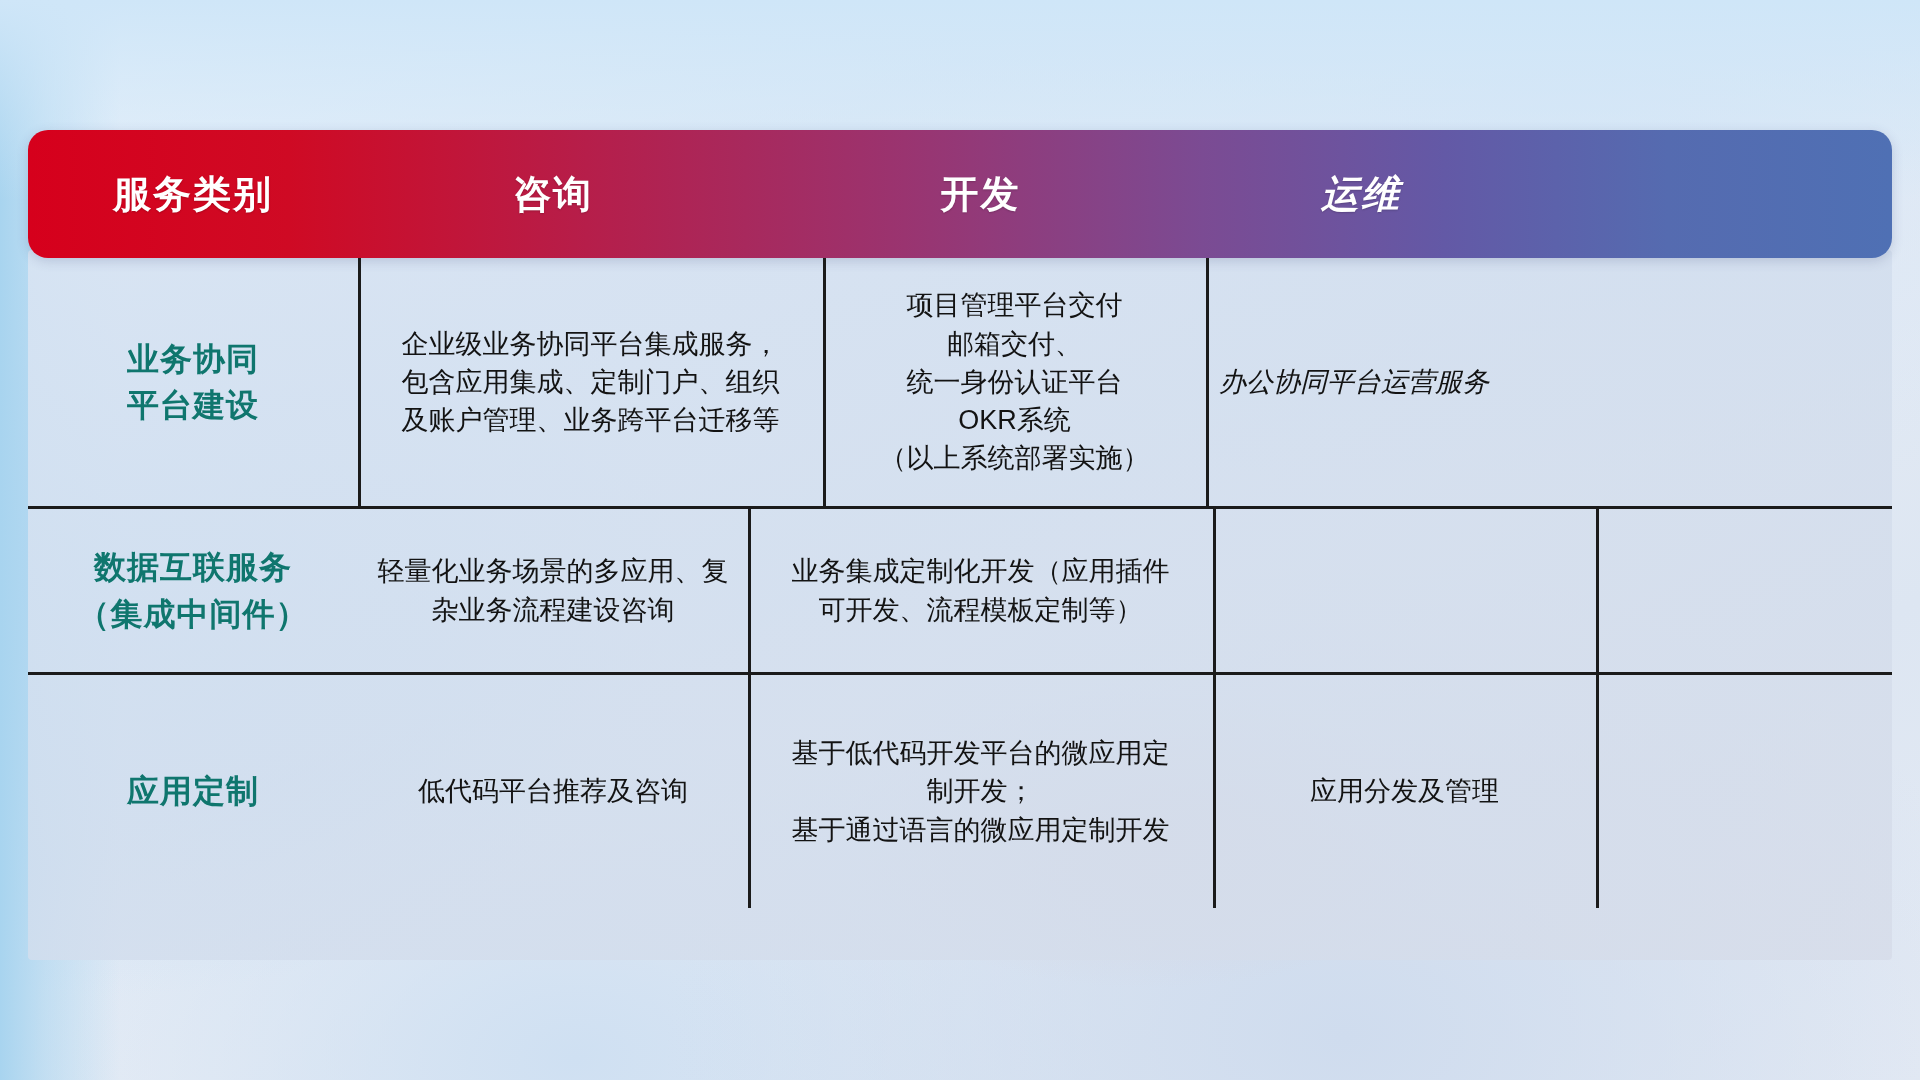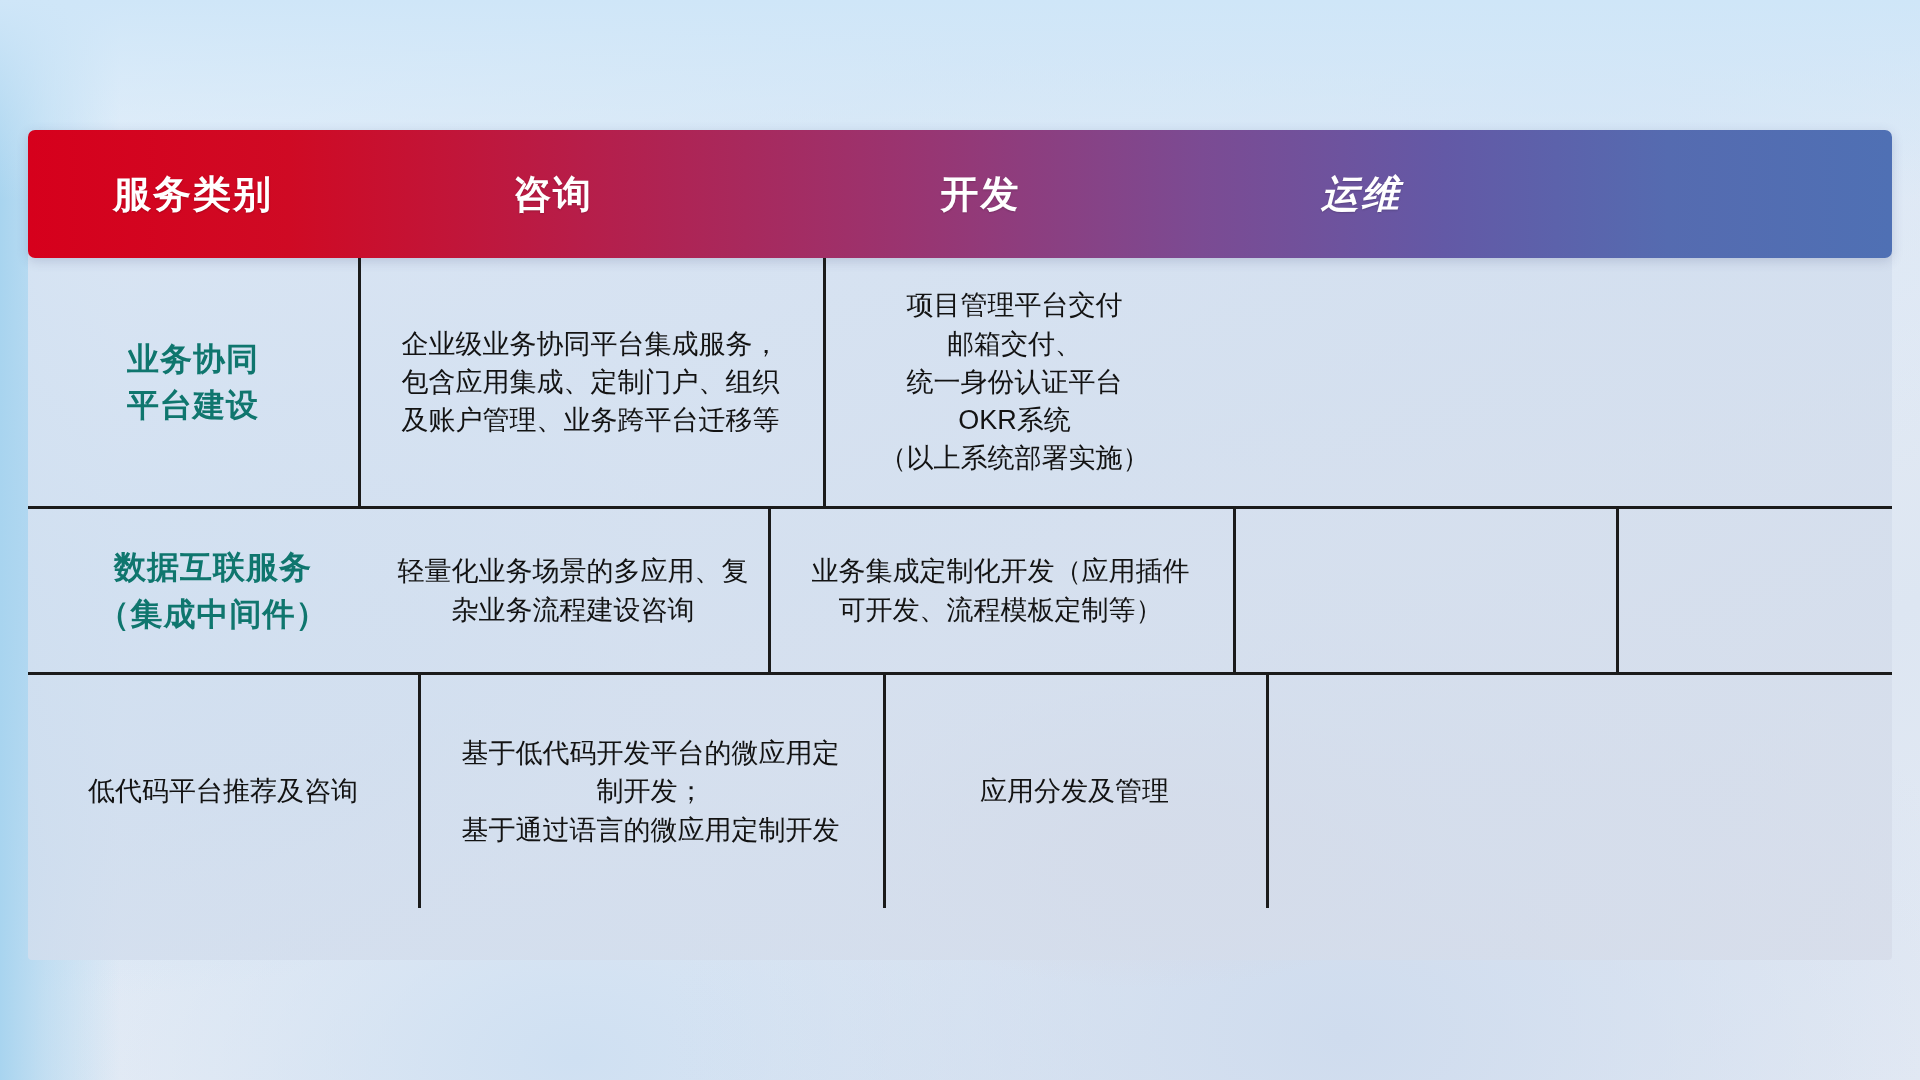--- a/index.html
+++ b/index.html
@@ -50,21 +50,21 @@
     background:
       linear-gradient(160deg, rgba(216,228,243,0.92) 0%, rgba(210,222,238,0.85) 45%, rgba(214,220,233,0.82) 100%);
     border-radius:4px;
   }
 
   
   #header-bar {
     position:absolute;
     left:0; top:0;
     width:100%; height:128px;
-    border-radius:7px;
+    border-radius:20px;
     background:linear-gradient(90deg,
         #d6001c 0%,
         #cf0a24 14%,
         #b61e4a 30%,
         #9a3470 47%,
         #7b4b93 63%,
         #6359a6 76%,
         #556bb0 88%,
         #4f70b4 100%);
     display:flex;
@@ -98,21 +98,21 @@
     flex-direction:column;
   }
   .row {
     display:flex;
     width:100%;
     position:relative;
     border-top:3px solid #1b1b1b;
   }
   .row:first-child { border-top:none; }
   .row.r1 { height:248px; }
-  .row.r2 { height:166px;padding-left:20px; }
+  .row.r2 { height:166px; }
   .row.r3 { height:236px; }
 
   .cell {
     display:flex;
     align-items:center;
     justify-content:center;
     padding:6px 12px;
     position:relative;
   }
   .cell.div-left::before {
@@ -172,20 +172,23 @@
 包含应用集成、定制门户、组织
 及账户管理、业务跨平台迁移等</span>
       </div>
       <div class="cell c3 div-left">
         <span class="body-text">项目管理平台交付
 邮箱交付、
 统一身份认证平台
 OKR系统
 （以上系统部署实施）</span>
       </div>
+      <div class="cell c4 div-left">
+        <span class="body-text">办公协同平台运营服务</span>
+      </div>
     </div>
 
     <div class="row r2">
       <div class="cell c0">
         <span class="cat">数据互联服务
 （集成中间件）</span>
       </div>
       <div class="cell c1">
         <span class="body-text">轻量化业务场景的多应用、复
 杂业务流程建设咨询</span>
@@ -196,20 +199,23 @@
       </div>
       <div class="cell c3 div-left">
         <span class="body-text"></span>
       </div>
       <div class="cell c4 div-left">
         <span class="body-text"></span>
       </div>
     </div>
 
     <div class="row r3">
+      <div class="cell c0">
+        <span class="cat">应用定制</span>
+      </div>
       <div class="cell c1">
         <span class="body-text">低代码平台推荐及咨询</span>
       </div>
       <div class="cell c2 div-left">
         <span class="body-text">基于低代码开发平台的微应用定
 制开发；
 基于通过语言的微应用定制开发</span>
       </div>
       <div class="cell c3 div-left">
         <span class="body-text">应用分发及管理</span>

